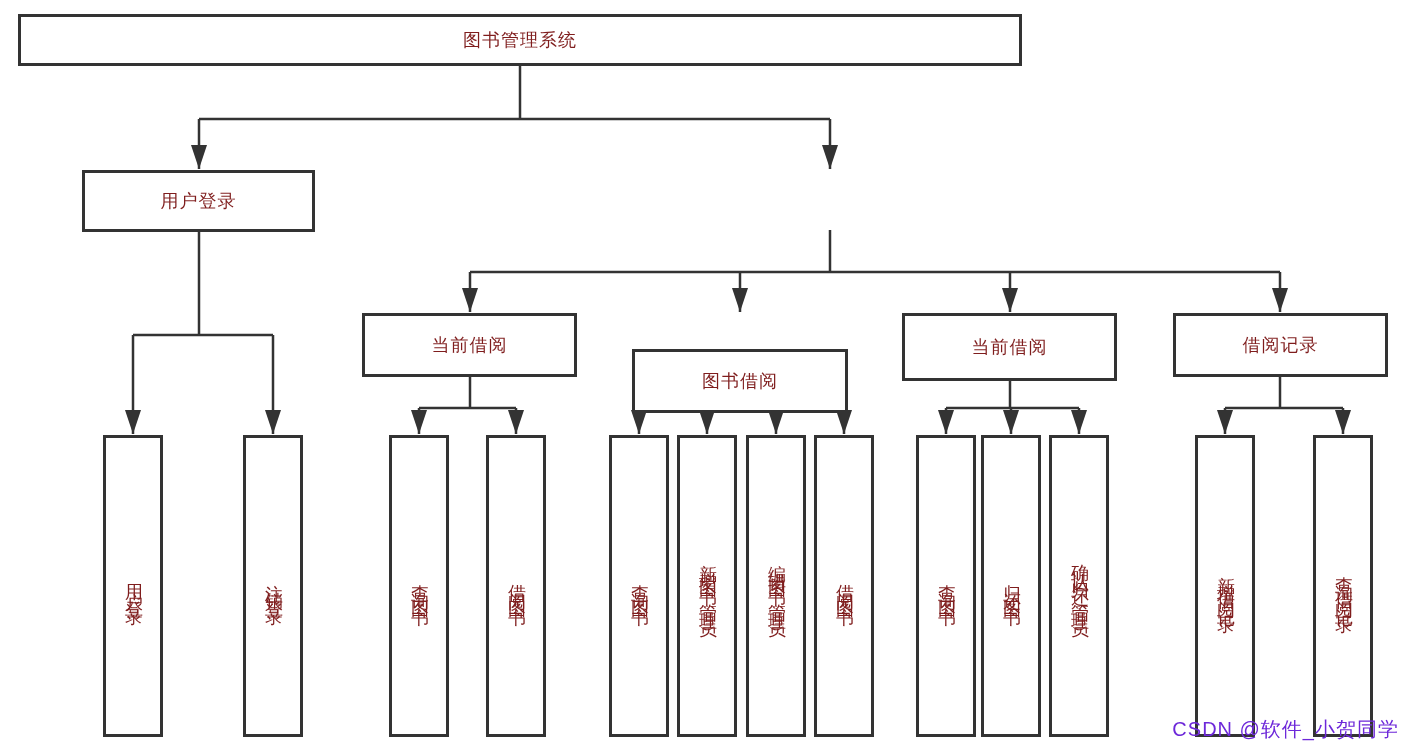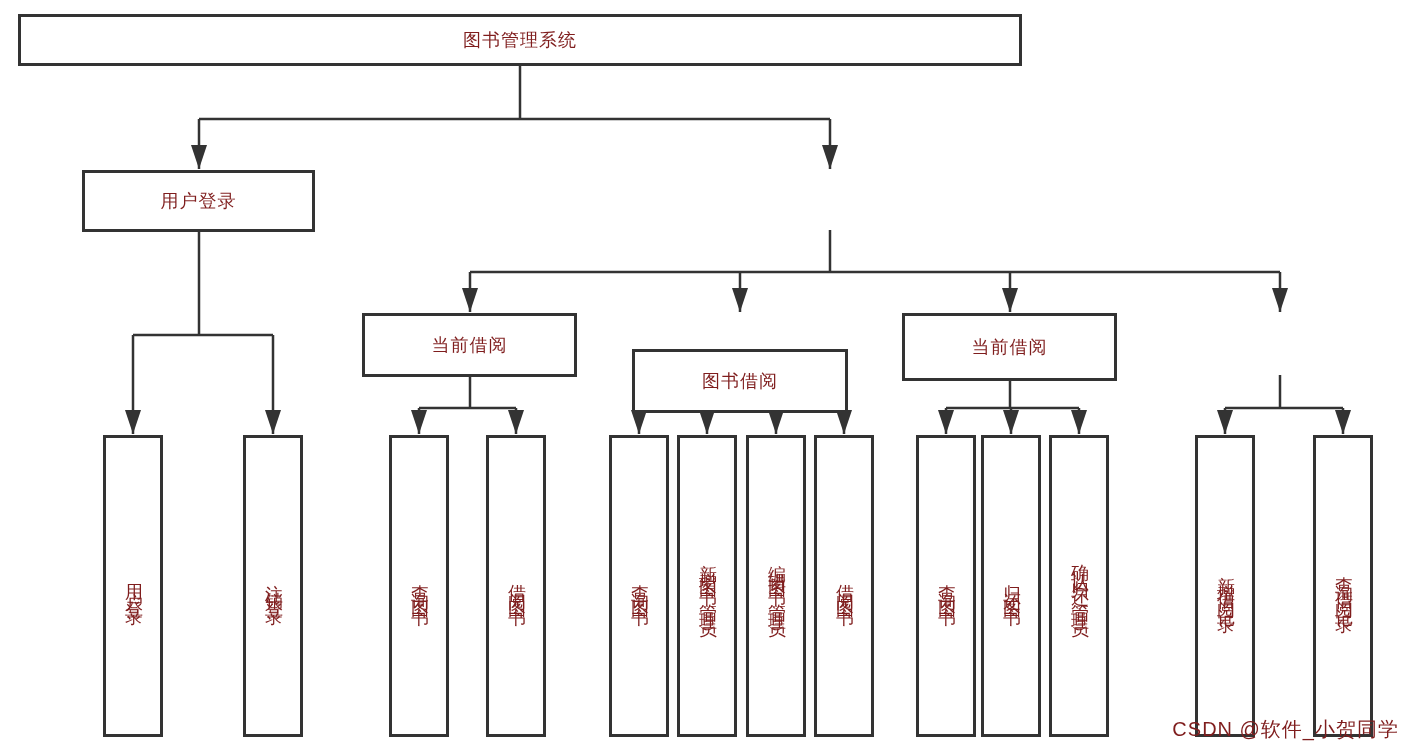--- a/index.html
+++ b/index.html
@@ -14,21 +14,21 @@
     display:flex;align-items:center;justify-content:center;
     font-size:18px;color:#7f1d1d;letter-spacing:1px;
   }
   .leaf{
     writing-mode:vertical-rl;text-orientation:mixed;
     font-size:18px;letter-spacing:8px;line-height:1.1;
   }
   .leaf span{display:block;}
   #watermark{
     position:absolute;right:6px;bottom:4px;
-    font-size:20px;letter-spacing:1px;color:#7f1d1d;white-space:nowrap;
+    font-size:20px;letter-spacing:1px;color:#6d28d9;white-space:nowrap;
   }
 </style>
 </head>
 <body>
 
 <div id="canvas">
 
   <svg id="connectors" viewBox="0 0 1405 747" xmlns="http://www.w3.org/2000/svg">
     <defs>
       <marker id="ah" markerUnits="userSpaceOnUse" markerWidth="26" markerHeight="18" refX="24" refY="8" orient="auto">
@@ -86,20 +86,23 @@
 
   <div class="node" style="left:362px;top:313px;width:215px;height:64px;">
     <span>当前借阅</span>
   </div>
   <div class="node" style="left:632px;top:313px;width:216px;height:64px;margin-top:36px;">
     <span>图书借阅</span>
   </div>
   <div class="node" style="left:902px;top:313px;width:215px;height:68px;">
     <span>当前借阅</span>
   </div>
+  <div class="node" style="left:1173px;top:313px;width:215px;height:64px;">
+    <span>借阅记录</span>
+  </div>
 
   <div class="node leaf" style="left:103px;top:435px;width:60px;height:302px;">
     <span>用户登录</span>
   </div>
   <div class="node leaf" style="left:243px;top:435px;width:60px;height:302px;">
     <span>注销登录</span>
   </div>
 
   <div class="node leaf" style="left:389px;top:435px;width:60px;height:302px;">
     <span>查询图书</span>

